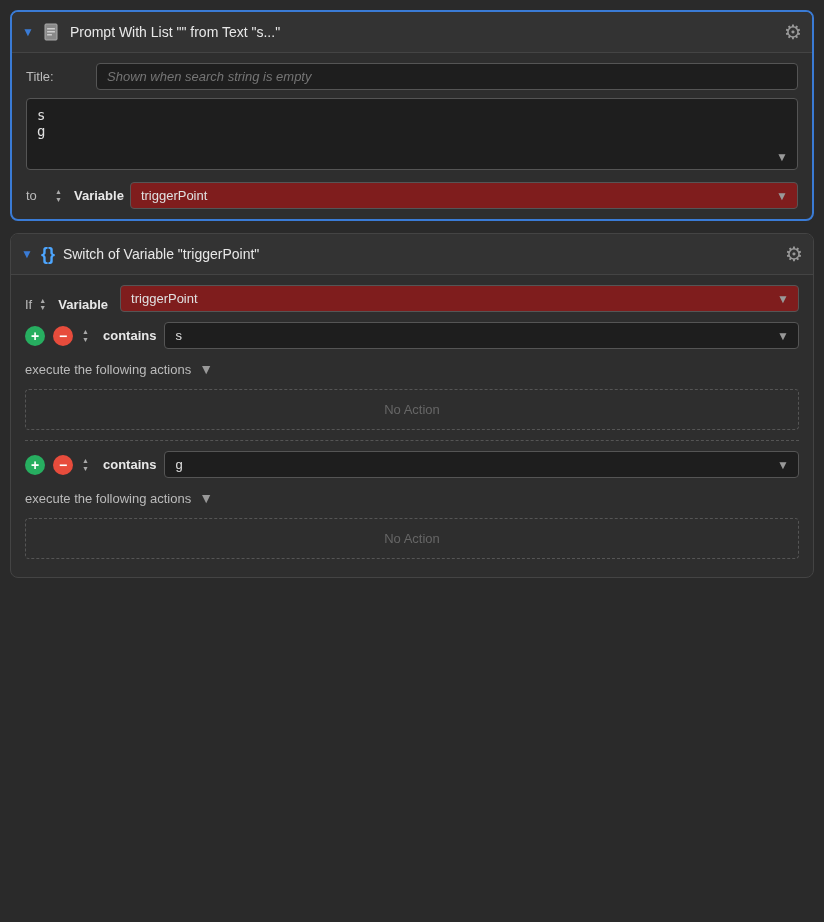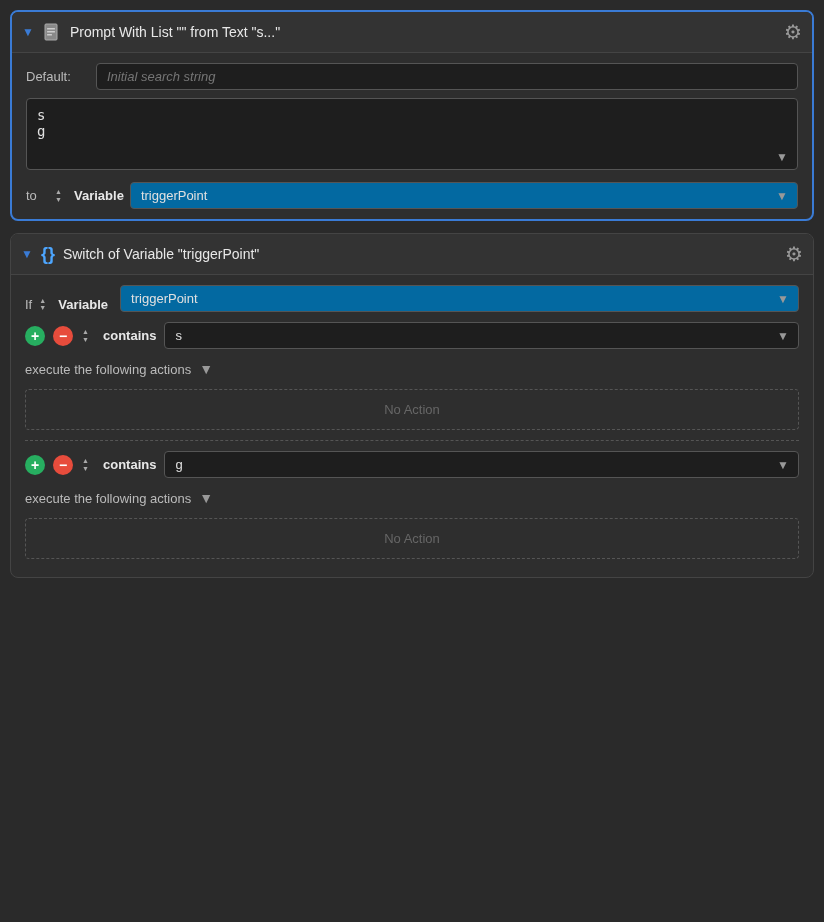--- a/index.html
+++ b/index.html
@@ -164,21 +164,21 @@
 
     .to-input-container {
       flex: 1;
       position: relative;
       display: flex;
       align-items: center;
     }
 
     .to-input {
       width: 100%;
-      background: #0369a1;
+      background: #7f1d1d;
       border: 1px solid #555;
       border-radius: 4px;
       padding: 5px 30px 5px 10px;
       color: #e0e0e0;
       font-size: 13px;
     }
 
     .to-input-chevron {
       position: absolute;
       right: 10px;
@@ -362,25 +362,25 @@
           <rect x="4" y="11" width="5" height="1.5" rx="0.5" fill="#ccc"></rect>
         </svg>
       </div>
       <span class="header-title">Prompt With List "" from Text "s..."</span>
     </div>
     <span class="gear-icon">⚙</span>
   </div>
 
   <div class="card-body">
 
-
     <div class="field-row">
-      <span class="field-label">Default:</span>
-      <input class="field-input" type="text" placeholder="Initial search string" style="">
-    </div>
+      <span class="field-label">Title:</span>
+      <input class="field-input" type="text" placeholder="Shown when search string is empty" style="">
+    </div>
+
 
 
     <div class="text-area-container">
       <textarea class="list-textarea" style="">s
 g</textarea>
       <span class="textarea-chevron">▼</span>
     </div>
 
     <div class="to-row">
       <span class="to-label">to</span>

